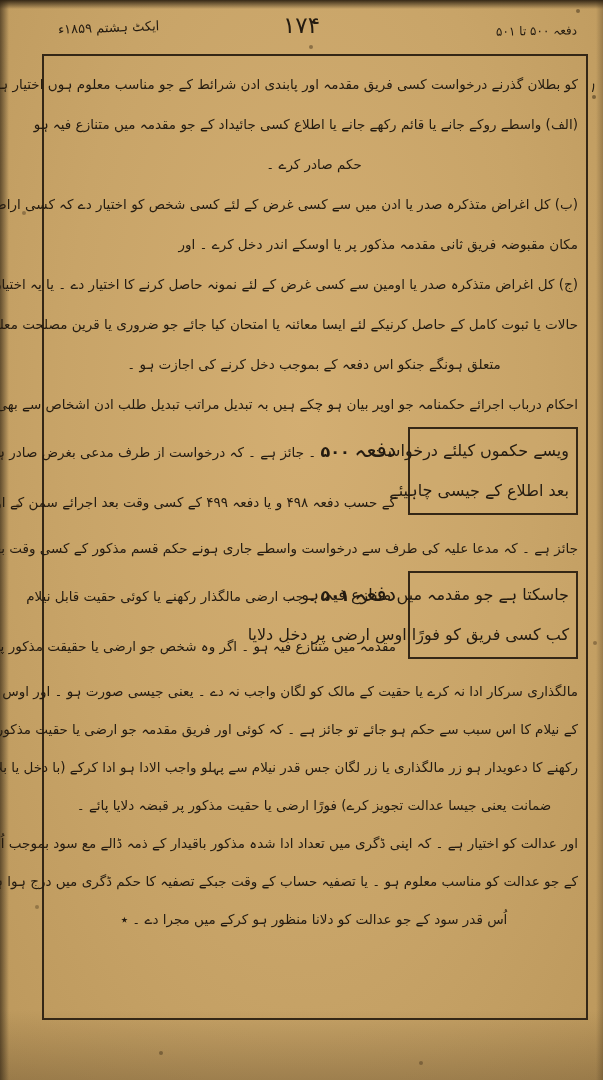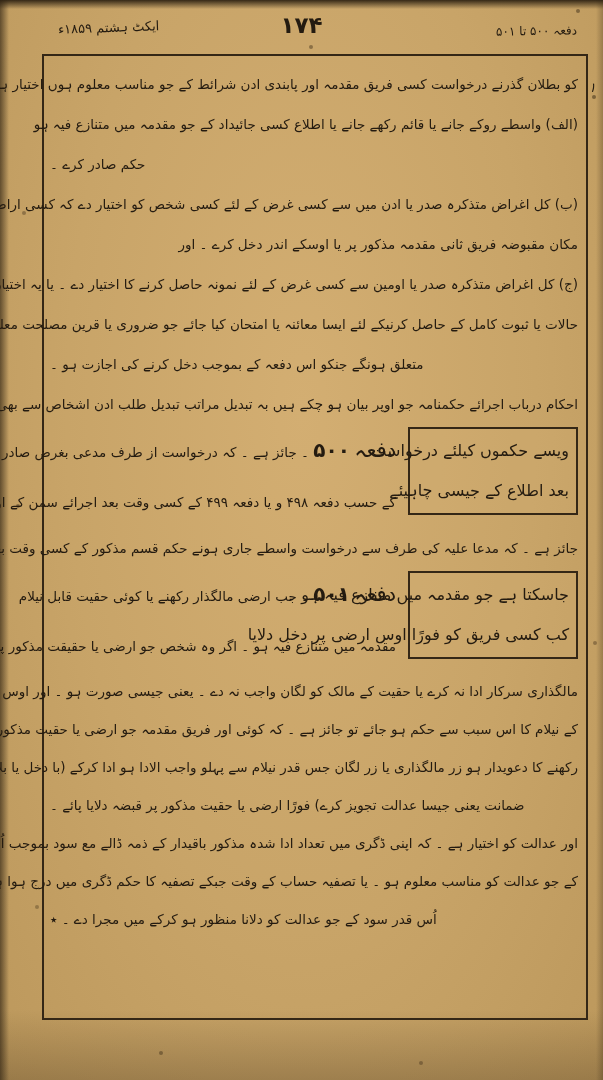--- a/index.html
+++ b/index.html
@@ -14,41 +14,41 @@
     background:
       linear-gradient(to bottom, rgba(46,34,18,.95), rgba(46,34,18,0) 9px),
       linear-gradient(to right, rgba(46,34,18,.65), rgba(46,34,18,0) 9px),
       linear-gradient(to left, rgba(46,34,18,.28), rgba(46,34,18,0) 7px),
       linear-gradient(to top, rgba(96,74,42,.38), rgba(96,74,42,0) 70px),
       radial-gradient(ellipse at 50% 38%, #d3ae72 0%, #c8a468 55%, #bc985c 100%);
   }
   
   .hdr span{position:absolute;white-space:nowrap;}
   .hdr-right{top:24px;right:26px;font-size:12px;transform:rotate(-1deg);}
-  .hdr-center{top:12px;left:50%;transform:translateX(-50%);font-size:23px;font-weight:bold;text-align:right;}
+  .hdr-center{top:12px;left:50%;transform:translateX(-50%);font-size:23px;font-weight:normal;text-align:right;}
   .hdr-left{top:20px;left:58px;font-size:13px;transform:rotate(-2deg);}
   
   .frame{
     position:absolute;left:42px;top:54px;width:546px;height:966px;
     box-sizing:border-box;border:2px solid #342716;
     padding:8px 8px 0 6px;
   }
   .line{height:40px;line-height:40px;font-size:13.5px;white-space:nowrap;text-align:right;overflow:visible;}
-  .l-end{text-align:left;}
+  .l-end{text-align:center;}
   
   .sec{display:flex;align-items:flex-start;height:104px;}
   .sidenote{
     box-sizing:border-box;width:170px;border:2px solid #342716;
     margin:3px 0 0 12px;padding:2px 7px;flex:none;background:rgba(211,174,114,.25);
   }
   .sn-line{height:40px;line-height:40px;font-size:16px;white-space:nowrap;}
   .leads{flex:1;min-width:0;}
   .lead-line{height:52px;line-height:52px;font-size:13.5px;white-space:nowrap;text-align:right;overflow:visible;}
   .sec-label{font-weight:normal;font-size:21px;letter-spacing:1px;}
-  .sec-num{font-weight:bold;font-size:20px;}
+  .sec-num{font-weight:bold;font-size:16px;}
   .tail .line{height:38px;line-height:38px;}
   
   .margin-mark{position:absolute;top:80px;right:6px;font-size:13px;transform:rotate(18deg);}
   
   .specks{position:absolute;left:0;top:0;width:2px;height:2px;border-radius:50%;
     background:rgba(62,46,24,.0);
     box-shadow:
       593px 96px 0 1px rgba(62,46,24,.55),
       577px 10px 0 1px rgba(62,46,24,.5),
       310px 46px 0 1px rgba(62,46,24,.45),

